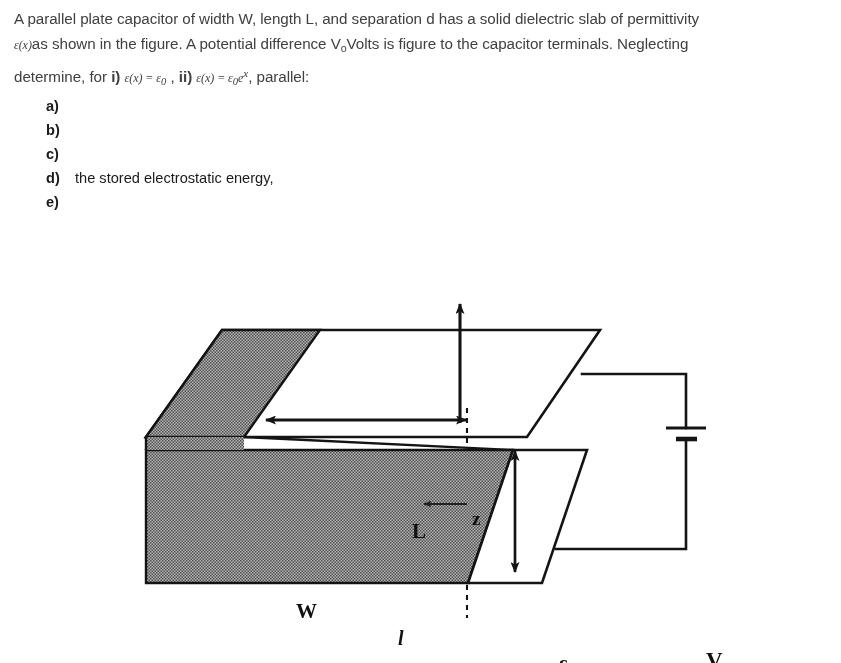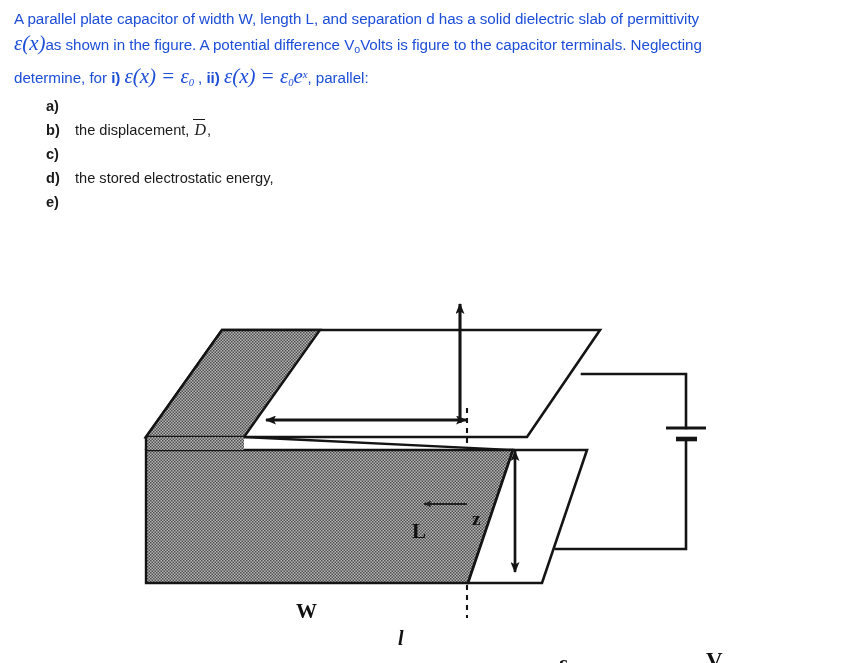--- a/index.html
+++ b/index.html
@@ -18,25 +18,25 @@
   }
 
   
   #problem-statement {
     position: absolute;
     left: 14px;
     top: 6px;
     width: 812px;
     font-size: 15.2px;
     line-height: 25px;
-    color: #1d4ed8;
+    color: #404040;
     letter-spacing: -0.05px;
   }
   #problem-statement .ln { display: block; white-space: nowrap; }
-  .mi { font-family: "Liberation Serif", serif; font-style: italic; font-size: 21px; }
+  .mi { font-family: "Liberation Serif", serif; font-style: italic; font-size: 12px; }
   .sub { font-size: 0.70em; vertical-align: -0.30em; }
   .sub-i { font-size: 0.70em; vertical-align: -0.30em; font-style: italic;
            font-family: "Liberation Serif", serif; }
   .sup-i { font-size: 0.72em; vertical-align: 0.42em; font-style: italic;
            font-family: "Liberation Serif", serif; }
   .bd { font-weight: bold; }
 
   
   #task-list {
     position: absolute;
@@ -115,21 +115,20 @@
 </div>
 
 <div id="task-list">
 
   <div class="task-row">
     <span class="task-label">a)</span>
   </div>
 
   <div class="task-row">
     <span class="task-label">b)</span>
-    <span class="task-text"><span>the displacement, </span><span class="vecvar">D</span><span>,</span></span>
   </div>
 
   <div class="task-row">
     <span class="task-label">c)</span>
   </div>
 
   <div class="task-row">
     <span class="task-label">d)</span>
     <span class="task-text">the stored electrostatic energy,</span>
   </div>

